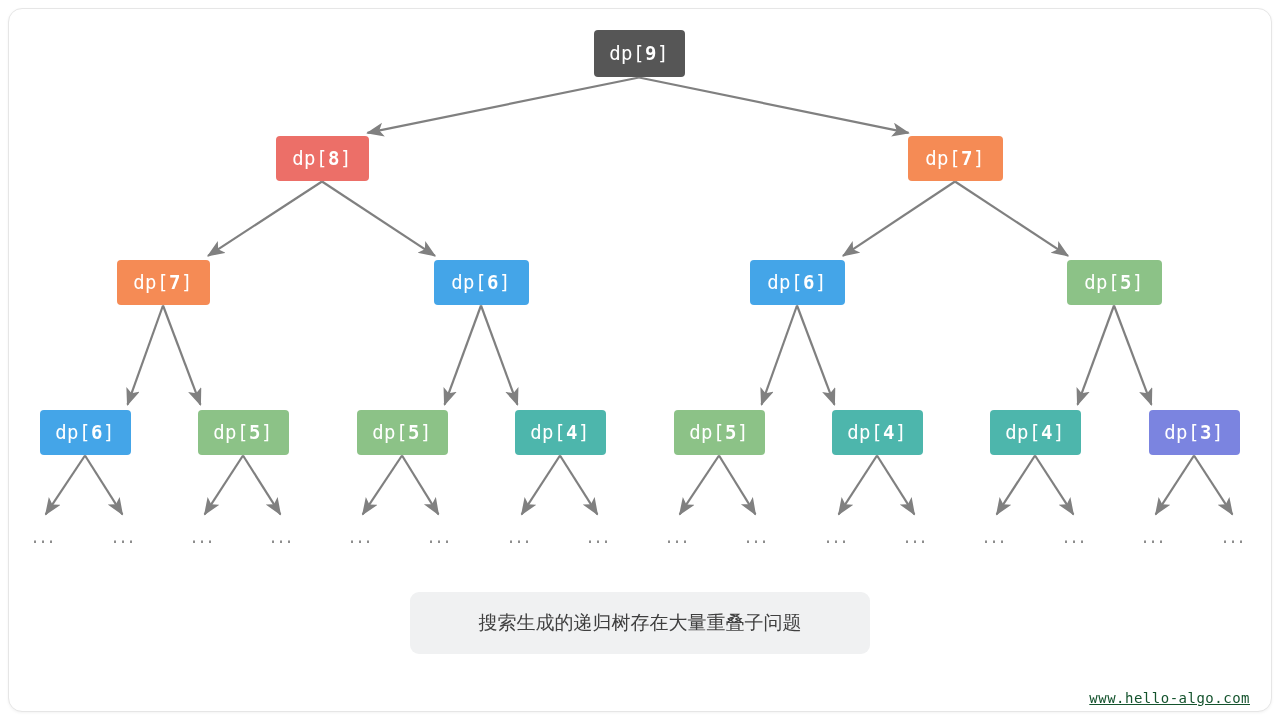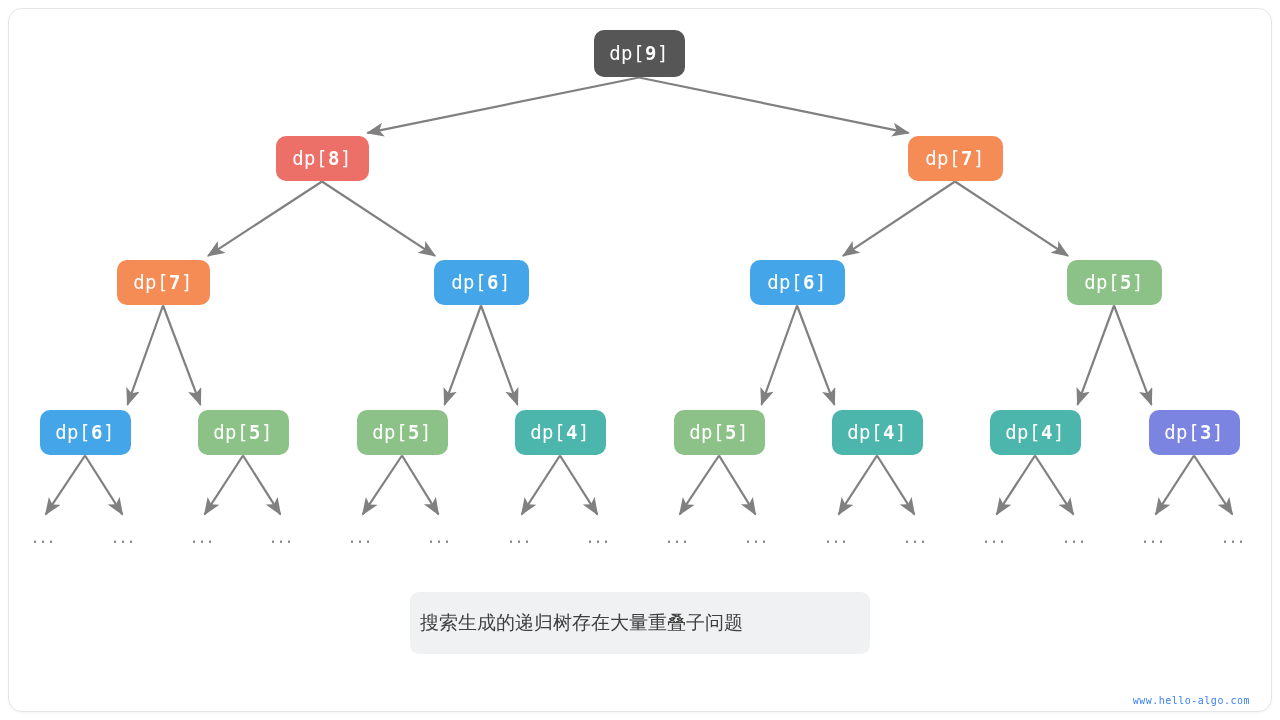--- a/index.html
+++ b/index.html
@@ -34,21 +34,21 @@
     top: 0;
     width: 1280px;
     height: 720px;
     pointer-events: none;
   }
   .node {
     position: absolute;
     display: flex;
     align-items: center;
     justify-content: center;
-    border-radius: 10px;
+    border-radius: 4px;
     color: #ffffff;
     font-family: "DejaVu Sans Mono", monospace;
     font-size: 19px;
     letter-spacing: 0.5px;
     white-space: nowrap;
     box-sizing: border-box;
   }
   .node .idx {
     font-weight: bold;
   }
@@ -63,41 +63,43 @@
   }
   #caption {
     position: absolute;
     left: 410px;
     top: 592px;
     width: 460px;
     padding: 14px 10px 16px 10px;
     background: #f0f1f2;
     border-radius: 9px;
     box-sizing: border-box;
+    text-align: center;
     color: #3f3f3f;
     font-family: "DejaVu Sans", sans-serif;
     font-size: 19px;
     line-height: 32px;
   }
   #caption .line2 .mono {
     font-family: "DejaVu Sans Mono", monospace;
   }
   #caption sup {
     font-size: 12px;
     font-weight: bold;
     font-family: "DejaVu Sans Mono", monospace;
   }
   #watermark {
     position: absolute;
     right: 30px;
     bottom: 14px;
-    color: #3b82f6;
-    font-family: "DejaVu Sans Mono", monospace;
-    font-size: 10px;
+    color: #14532d;
+    font-family: "DejaVu Sans Mono", monospace;
+    font-size: 14px;
     letter-spacing: 0.5px;
+    text-decoration: underline;
   }
 </style>
 </head>
 <body>
 
 <div id="stage">
   <div id="card"></div>
 
   <svg id="edges" viewBox="0 0 1280 720">
     <defs>

